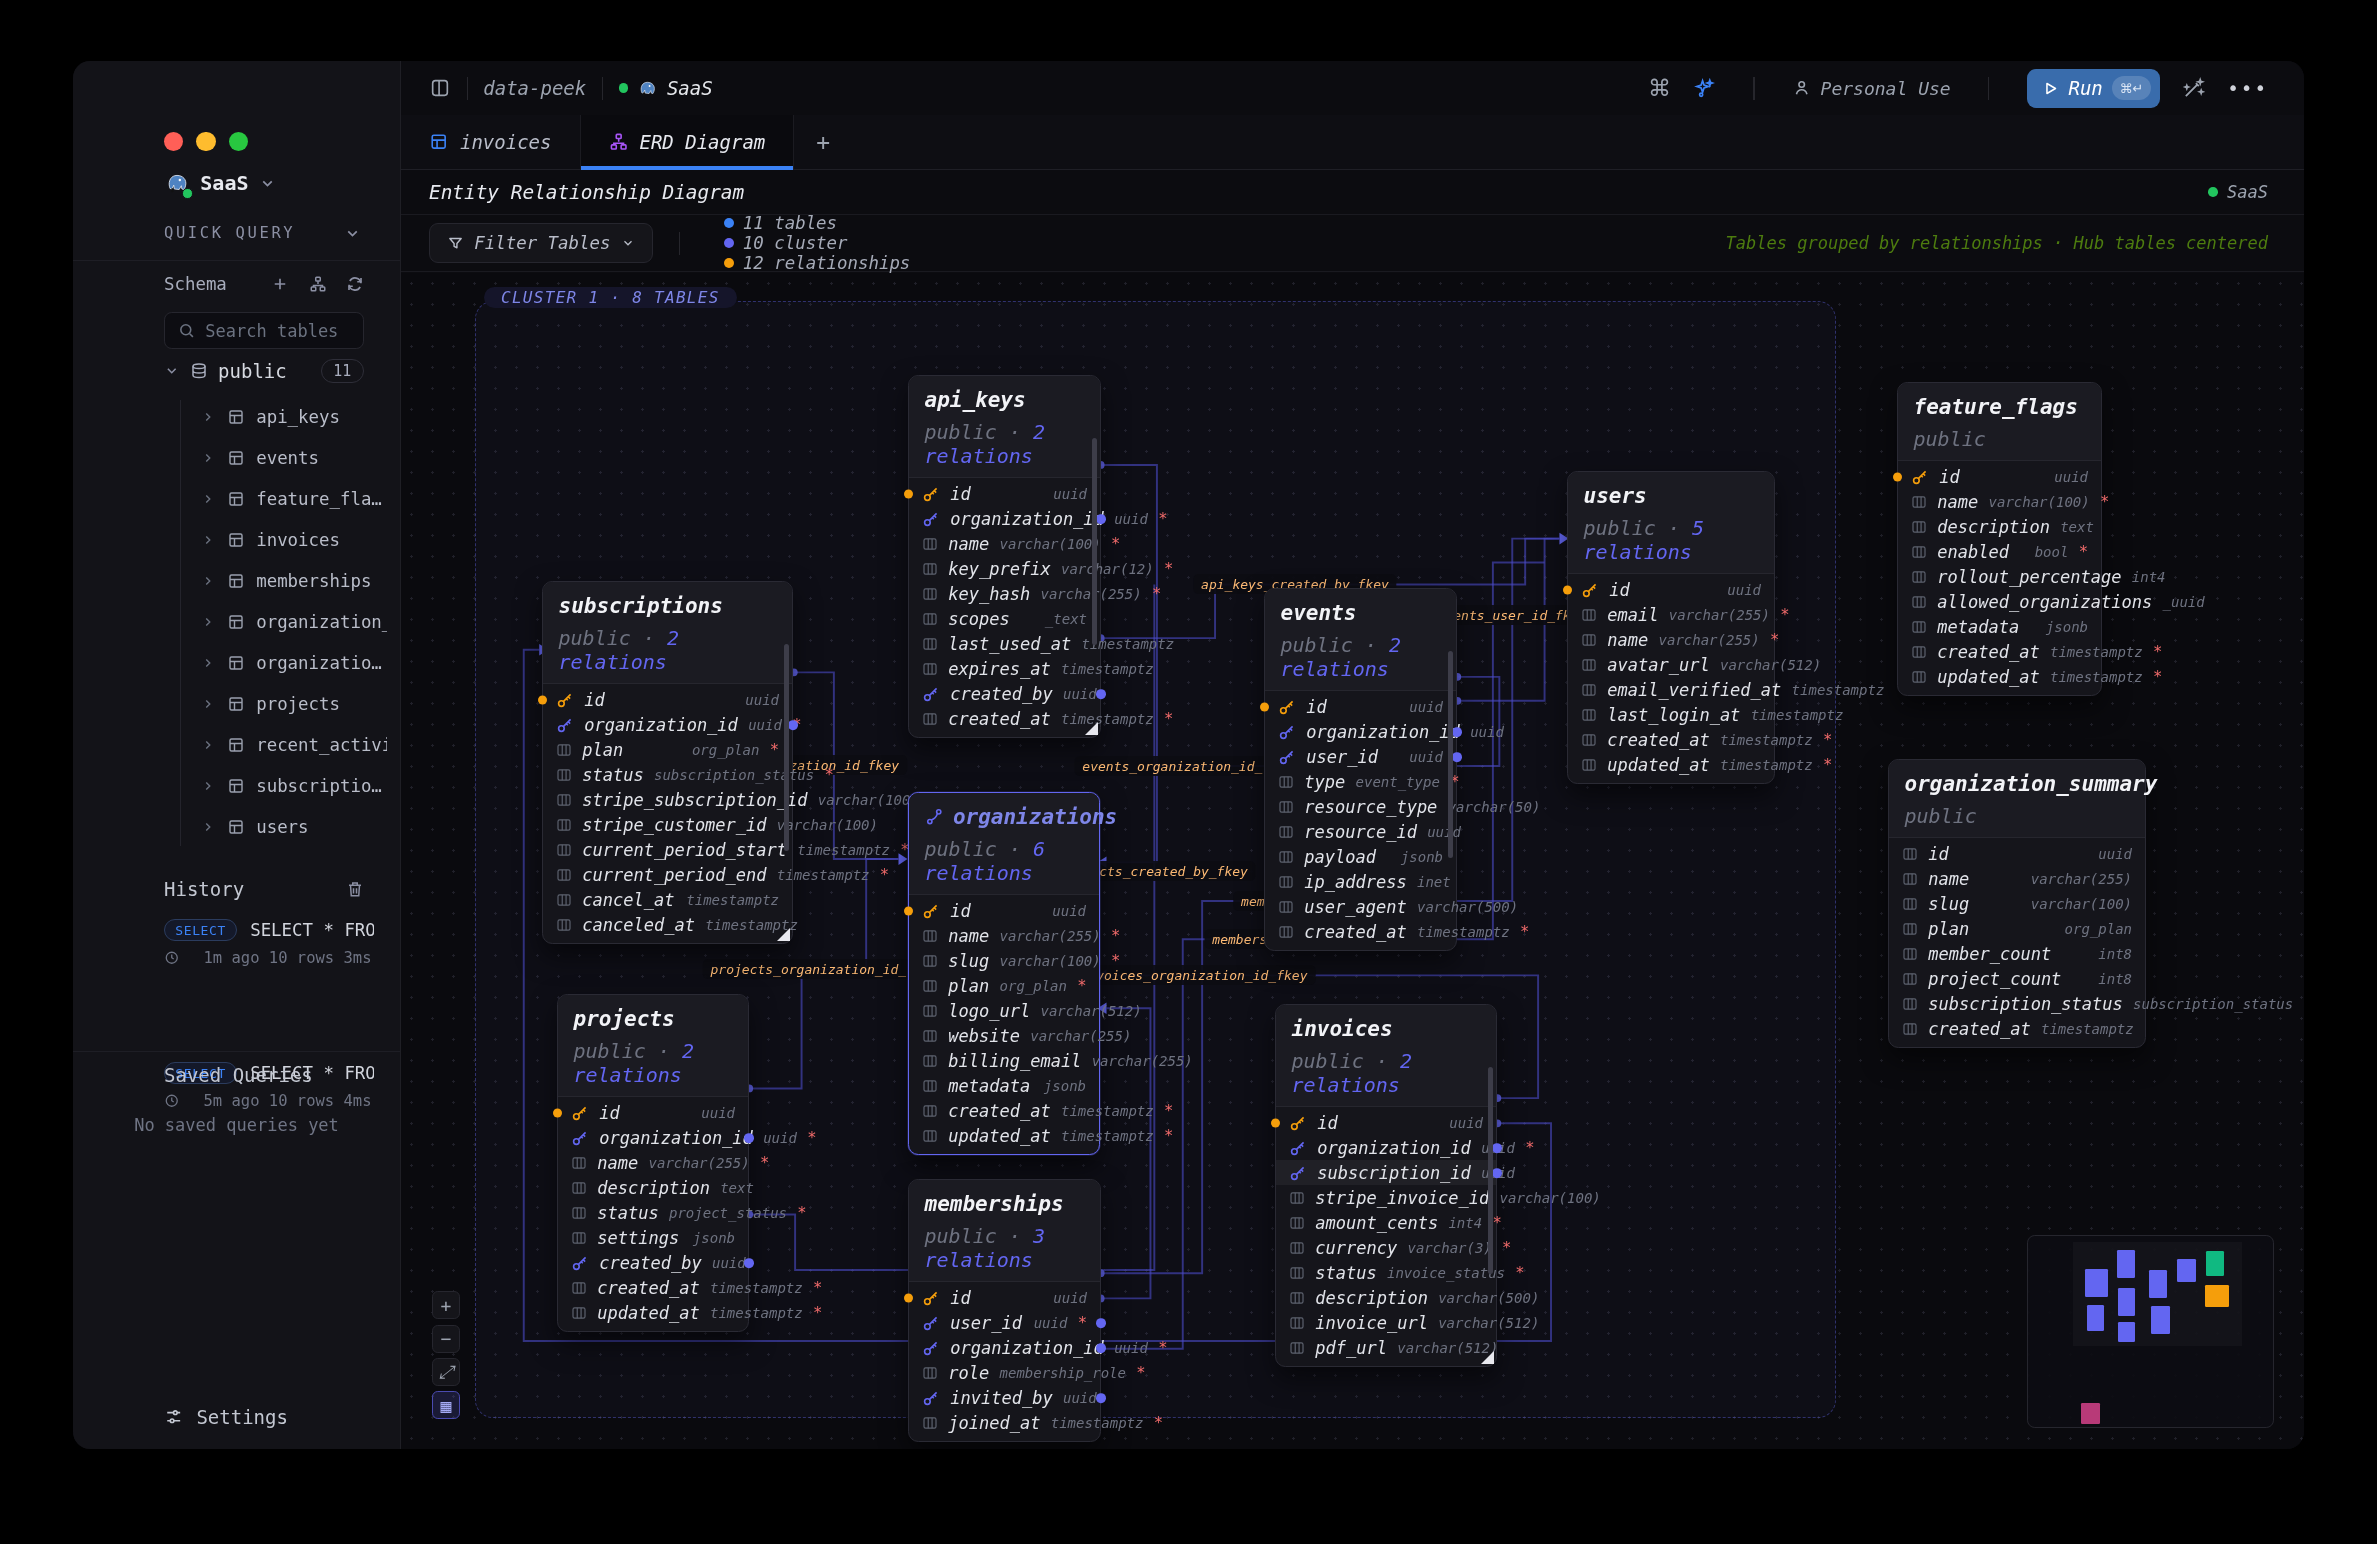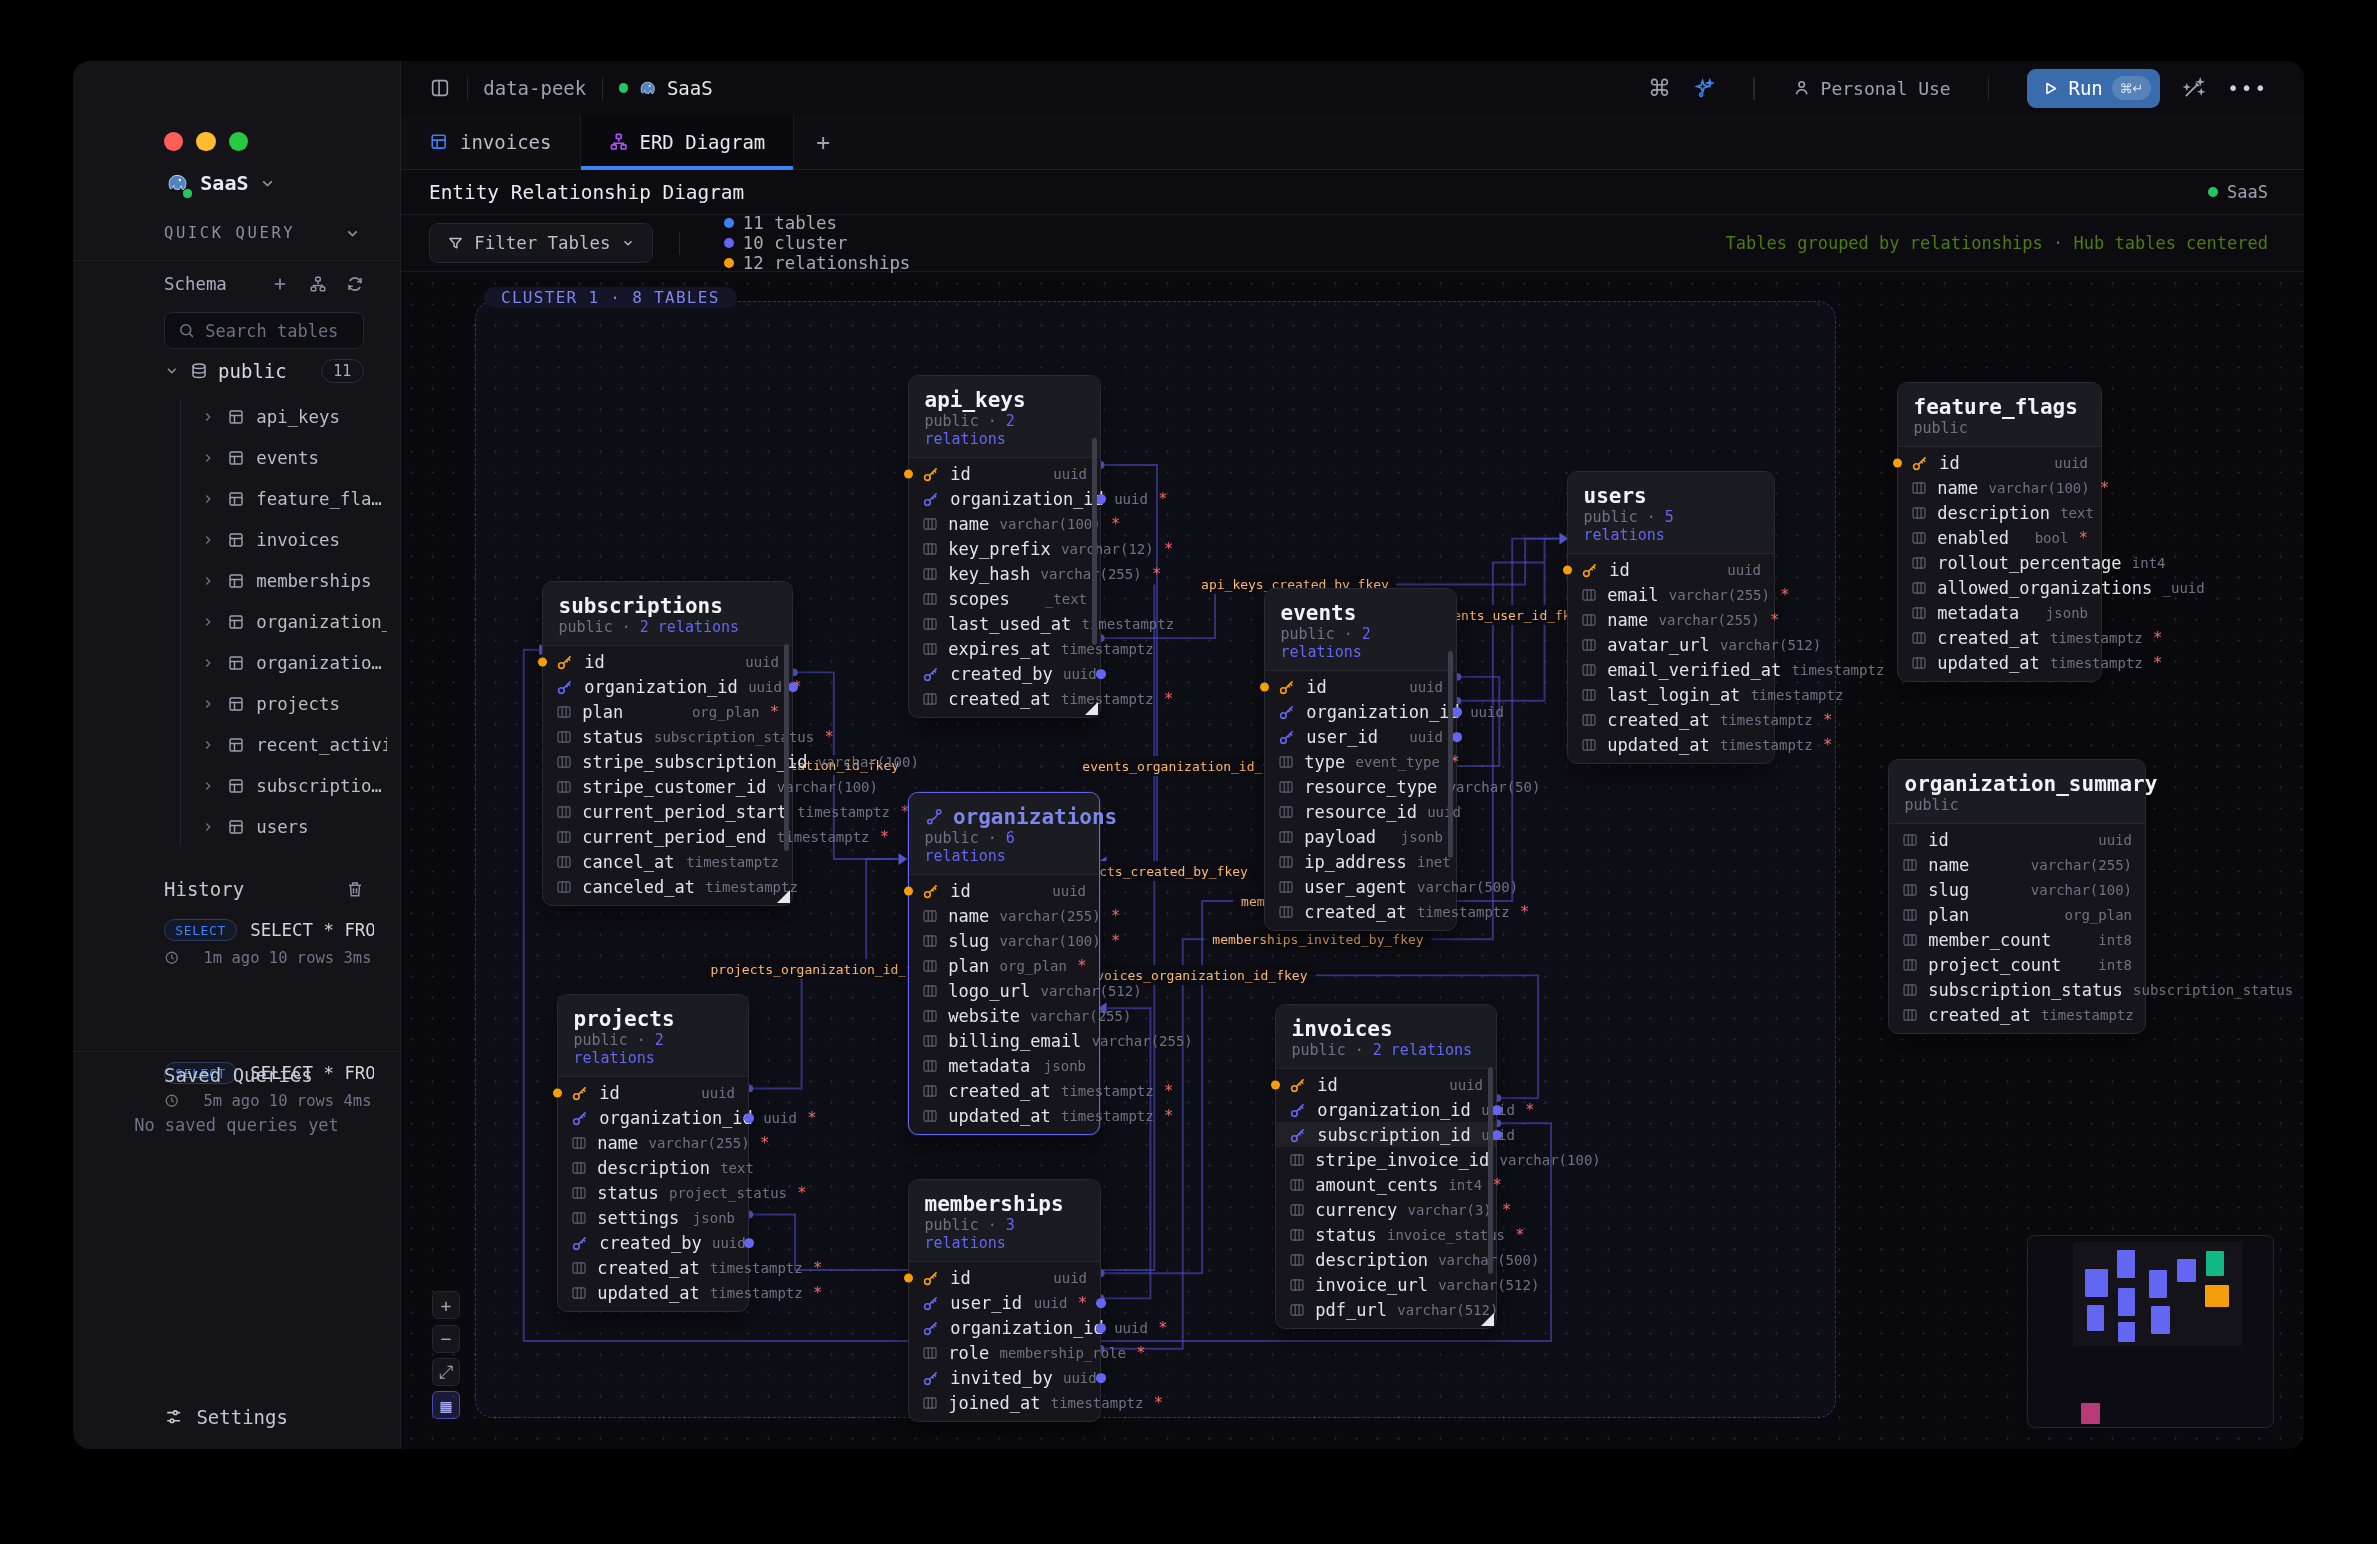--- a/index.html
+++ b/index.html
@@ -31,21 +31,21 @@
   .hist-title { position:absolute; left:91px; right:36px; display:flex; justify-content:space-between; align-items:center; color:#c3c7d1; font-size:19px; }
   .hist-entry { position:absolute; left:91px; right:26px; }
   .hist-q { display:flex; align-items:center; gap:13px; }
   .select-badge { font-size:13px; color:#3b82f6; border:1.3px solid #2b3c5e; background:#14192a; border-radius:645px; padding:2.6px 10.3px; letter-spacing:0.6px; }
   .hist-sql { color:#d2d5dd; font-size:17.4px; white-space:nowrap; overflow:hidden; }
   .hist-meta { margin-top:7.8px; display:flex; align-items:center; gap:24px; color:#6f7484; font-size:15.5px; }
   .saved-empty { position:absolute; left:0; right:0; text-align:center; color:#6f7484; font-size:17px; }
   .sb-bottom-item { position:absolute; left:91px; display:flex; align-items:center; gap:13px; color:#c3c7d1; font-size:19px; }
 
   
-  #main { position:absolute; left:328px; top:0; right:0; bottom:0; }
+  #main { position:absolute; left:328px; top:0; right:0; bottom:0;font-style:italic; }
   #titlebar { position:absolute; left:0; right:0; top:0; height:54px; background:#0c0c10; display:flex; align-items:center; padding:0 36px 0 28px; color:#9ca3af; }
   .tb-div { width:1.3px; height:23px; background:#26262c; margin:0 15.5px; }
   .tb-title { font-size:19px; color:#9ca3af; }
   .green-dot { width:9.7px; height:9.7px; border-radius:50%; background:#22c55e; }
   .tb-conn { display:flex; align-items:center; gap:9px; color:#e5e7eb; font-size:19px; }
   .tb-right { margin-left:auto; display:flex; align-items:center; gap:22px; }
   .run-btn { display:flex; align-items:center; gap:9px; background:#396cac; color:#fff; border-radius:9px; height:39px; padding:0 9px 0 15.5px; font-size:19px; }
   .run-kbd { background:rgba(255,255,255,.16); border-radius:645px; font-size:13px; padding:4.5px 7.8px; color:#dbe6f5; }
 
   #tabbar { position:absolute; left:0; right:0; top:54px; height:55px; background:#0e0e13; border-bottom:1.3px solid #1f1f26; display:flex; align-items:stretch; }
@@ -70,21 +70,21 @@
   #cluster { position:absolute; border:1.9px dashed rgba(99,102,241,.40); border-radius:18px; background:rgba(110,110,200,.045); }
   #cluster-label { position:absolute; background:#15152a; border-radius:645px; color:#7e86e8; font-size:16px; letter-spacing:1.3px; padding:1px 17px; }
   #edges { position:absolute; left:0; top:0; z-index:1; }
   .edge-label { position:absolute; transform:translate(-50%,-50%); background:rgba(12,12,18,.92); color:#fdba74; font-size:13px; padding:2.6px 7.8px; border-radius:5.2px; white-space:nowrap; z-index:2; }
 
   .erd-card { position:absolute; z-index:3; background:#15151b; border:1.3px solid #2a2a34; border-radius:10.3px; box-shadow:0 11.6px 26px rgba(0,0,0,.5); }
   .erd-card.hub { border:1.9px solid #6366f1; box-shadow:0 0 0 0.6px rgba(99,102,241,.3), 0 11.6px 26px rgba(0,0,0,.55); }
   .erd-head { background:#1b1b22; border-bottom:1.3px solid #26262e; border-radius:9px 9px 0 0; padding:11.6px 15.5px 9px; }
   .erd-title { color:#f2f3f7; font-size:21px; font-weight:bold; display:flex; align-items:center; gap:9px; }
   .hub .erd-title { color:#7e86e8; }
-  .erd-sub { margin-top:0; font-size:15px; color:#6e7280; }
+  .erd-sub { margin-top:8px; font-size:20px; color:#6e7280; }
   .erd-sub b { color:#6366f1; font-weight:normal; }
   .erd-row { position:relative; height:25px; display:flex; align-items:center; gap:10.3px; padding:0 13px; }
   .erd-row.hl { background:rgba(255,255,255,.05); }
   .erd-row .cname { color:#e2e4ea; font-size:17px; white-space:nowrap; }
   .erd-row .ctype { margin-left:auto; color:#6e7280; font-size:14px; white-space:nowrap; }
   .erd-row .req { color:#ef6a6a; font-size:15.5px; }
   .pk-dot { position:absolute; left:-5.2px; top:50%; transform:translateY(-50%); width:9px; height:9px; border-radius:50%; background:#f59e0b; }
   .fk-dot { position:absolute; right:-5.8px; top:50%; transform:translateY(-50%); width:9.7px; height:9.7px; border-radius:50%; background:#6366f1; }
   .card-scroll { position:absolute; right:3.2px; top:62px; width:5.2px; border-radius:3.2px; background:#3d3d49; }
   .card-resize { position:absolute; right:1.9px; bottom:1.9px; width:0; height:0; border-left:13px solid transparent; border-bottom:13px solid #e8e8ee; }

